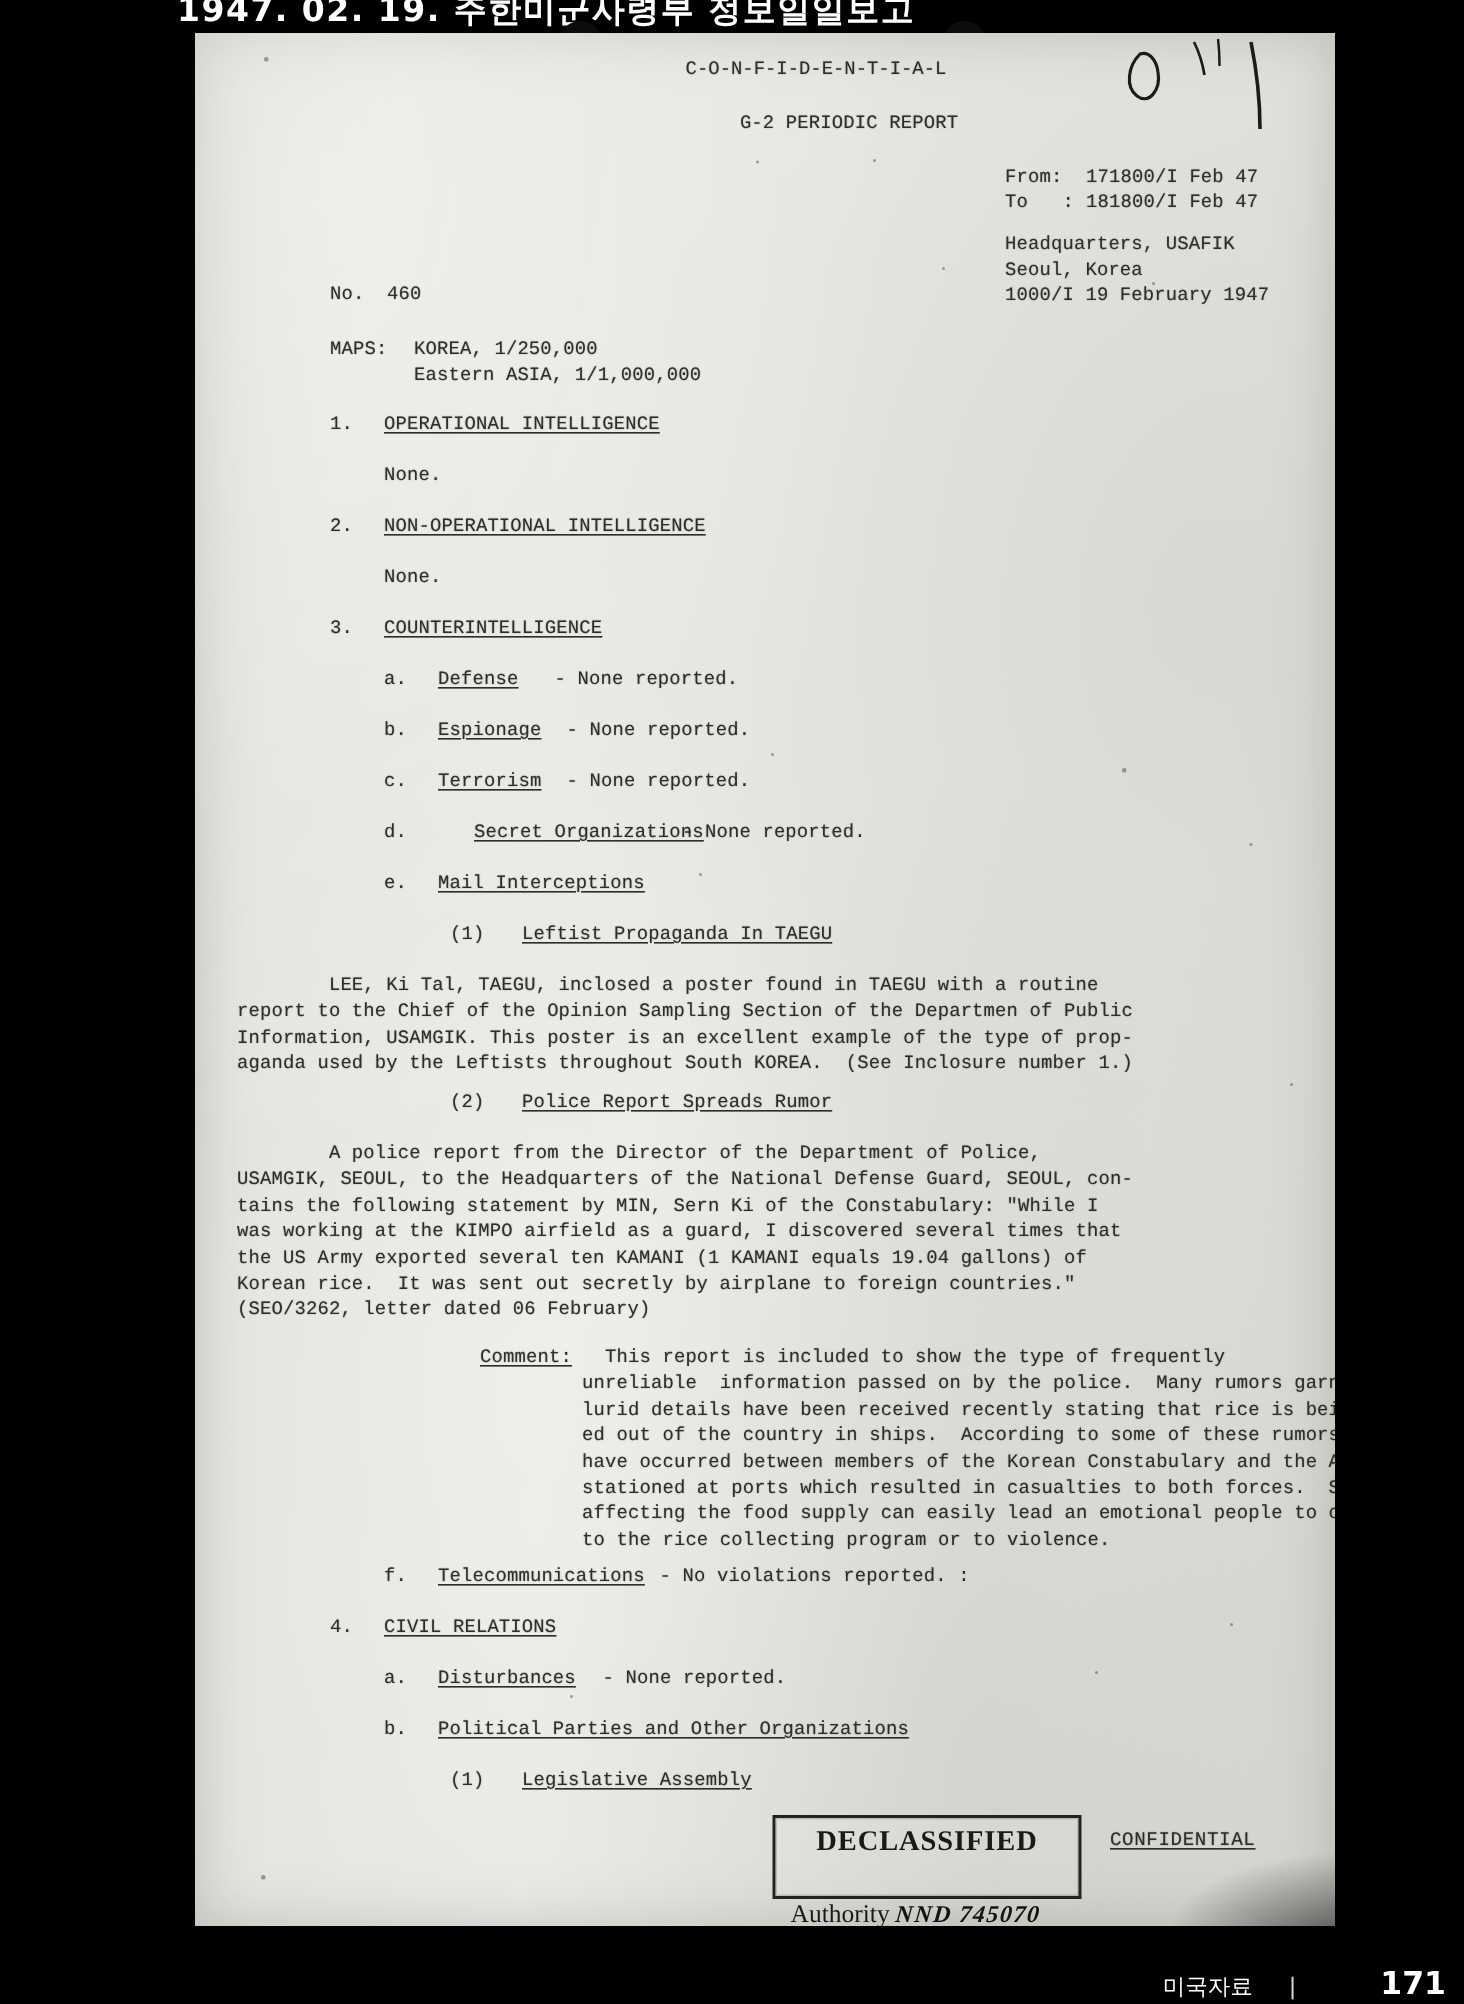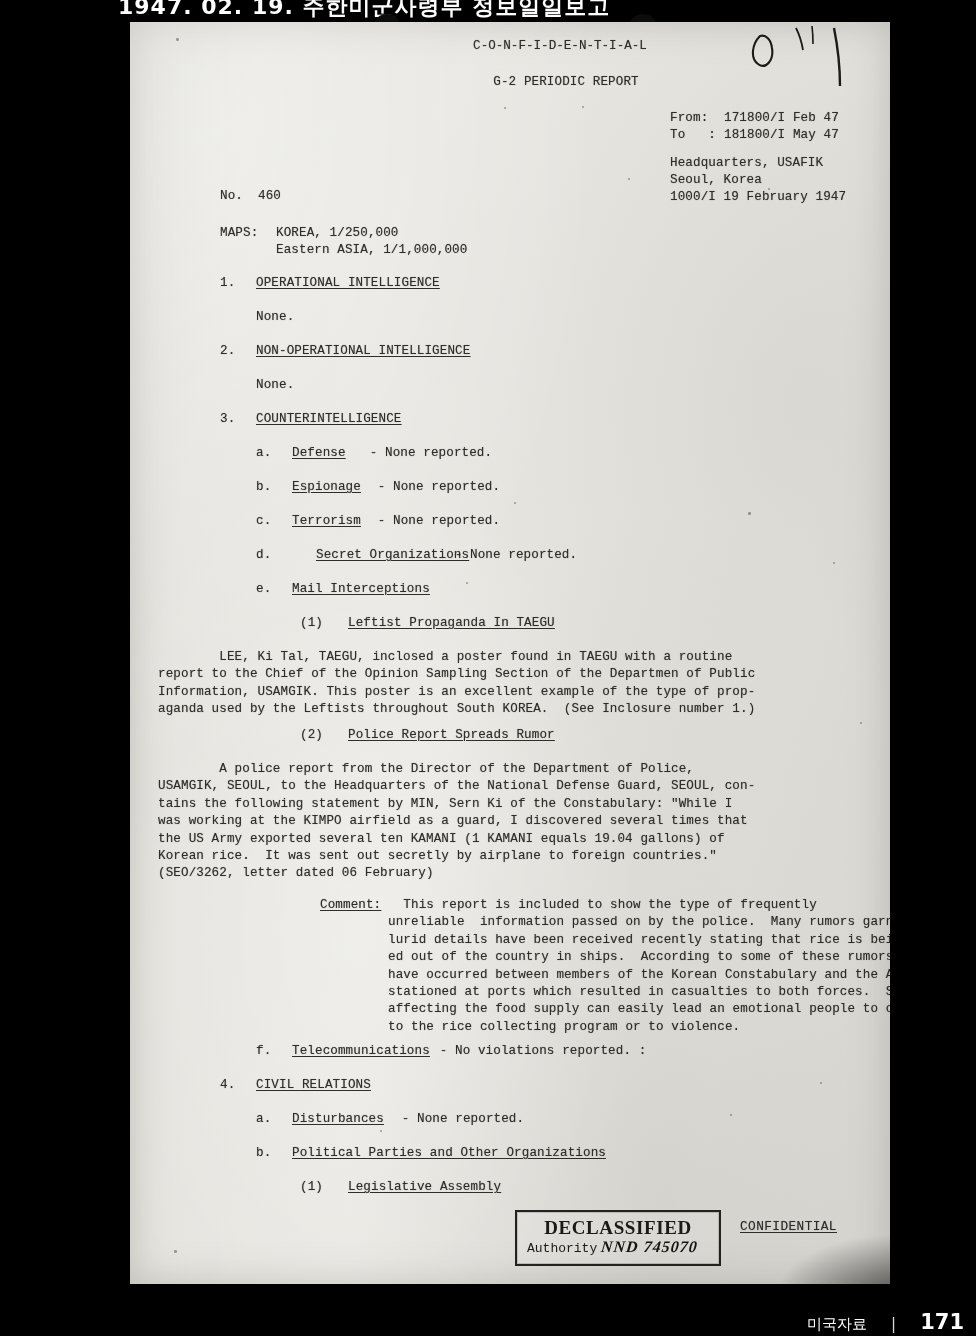--- a/index.html
+++ b/index.html
@@ -74,21 +74,21 @@
     font-size: 12.6px;
     line-height: 17.4px;
     letter-spacing: .1px;
     white-space: pre;
     text-shadow: 0 0 .9px rgba(40,38,34,.55);
     opacity: .92;
   }
   .ul { text-decoration: underline; text-underline-offset: 2px; }
   .center { text-align: center; }
 
-  .hdr-conf { left: 16px; top: 16px; width: 828px; letter-spacing: 0; }
+  .hdr-conf { left: 0; top: 16px; width: 828px; letter-spacing: 0; }
   .hdr-title { left: 0; top: 52px; width: 872px; }
 
   
   .para { position: absolute; white-space: pre; }
 
   
   #declass-stamp {
     position: absolute;
     left: 385px;
     top: 1188px;
@@ -105,22 +105,22 @@
     font-weight: bold;
     font-size: 19px;
     letter-spacing: .6px;
     color:#1b1a18;
   }
   #declass-auth-row {
     position:absolute; left:10px; top:26px;
     display:flex; align-items:baseline; gap:4px;
   }
   #declass-auth-label{
-    font-family:Liberation Mono, monospace;
-    font-size:13px; color:#1b1a18;
+    font-family:Liberation Serif, serif;
+    font-size:17px; color:#1b1a18;margin-top:28px;
   }
   #declass-auth-value{
     font-family:"Liberation Serif","DejaVu Serif",serif;
     font-size:16px; font-style: italic; font-weight:bold;
     color:#141312; letter-spacing:1px;
     transform: skewX(-6deg);
   }
 
   #footer-confidential{
     position:absolute; left:610px; top:1196px;
@@ -145,21 +145,21 @@
   }
   #page-footer{
     position:absolute; right:12px; bottom:2px;
     color:#ffffff;
     font-family:"DejaVu Sans","Liberation Sans",sans-serif;
     font-size:19px; white-space:nowrap;
     display:flex; align-items:baseline; gap:24px;
   }
   #page-footer-label{ font-size:15px; font-weight:400; }
   #page-footer-sep{ font-size:15px; opacity:.85; }
-  #page-footer-number{ font-size:21px; font-weight:700; }
+  #page-footer-number{ font-size:21px; font-weight:700;margin-left:32px; }
 
   
   .speck { position:absolute; background:#3a3835; border-radius:50%; opacity:.45; }
 </style>
 </head>
 <body>
 
 <div id="top-banner">
   <div id="top-banner-text">1947. 02. 19. 주한미군사령부 정보일일보고</div>
 </div>
@@ -193,21 +193,21 @@
       <path d="M82 2 C83 10 83 16 83 20" fill="none" stroke="#1c1b19" stroke-width="1.6"></path>
       <path d="M104 4 C108 24 110 44 110 62" fill="none" stroke="#1c1b19" stroke-width="2.4"></path>
     </svg>
 
     <div class="txt center hdr-conf">C-O-N-F-I-D-E-N-T-I-A-L</div>
     <div class="txt center hdr-title">G-2 PERIODIC REPORT</div>
 
     <div class="txt" style="left:540px; top:88px;">From:</div>
     <div class="txt" style="left:594px; top:88px;">171800/I Feb 47</div>
     <div class="txt" style="left:540px; top:105px;">To   :</div>
-    <div class="txt" style="left:594px; top:105px;">181800/I May 47</div>
+    <div class="txt" style="left:594px; top:105px;">181800/I Feb 47</div>
 
     <div class="txt" style="left:540px; top:133px;">Headquarters, USAFIK</div>
     <div class="txt" style="left:540px; top:150px;">Seoul, Korea</div>
     <div class="txt" style="left:540px; top:167px;">1000/I 19 February 1947</div>
 
     <div class="txt" style="left:90px; top:166px;">No.</div>
     <div class="txt" style="left:128px; top:166px;">460</div>
 
     <div class="txt" style="left:90px;  top:203px;">MAPS:</div>
     <div class="txt" style="left:146px; top:203px;">KOREA, 1/250,000</div>

